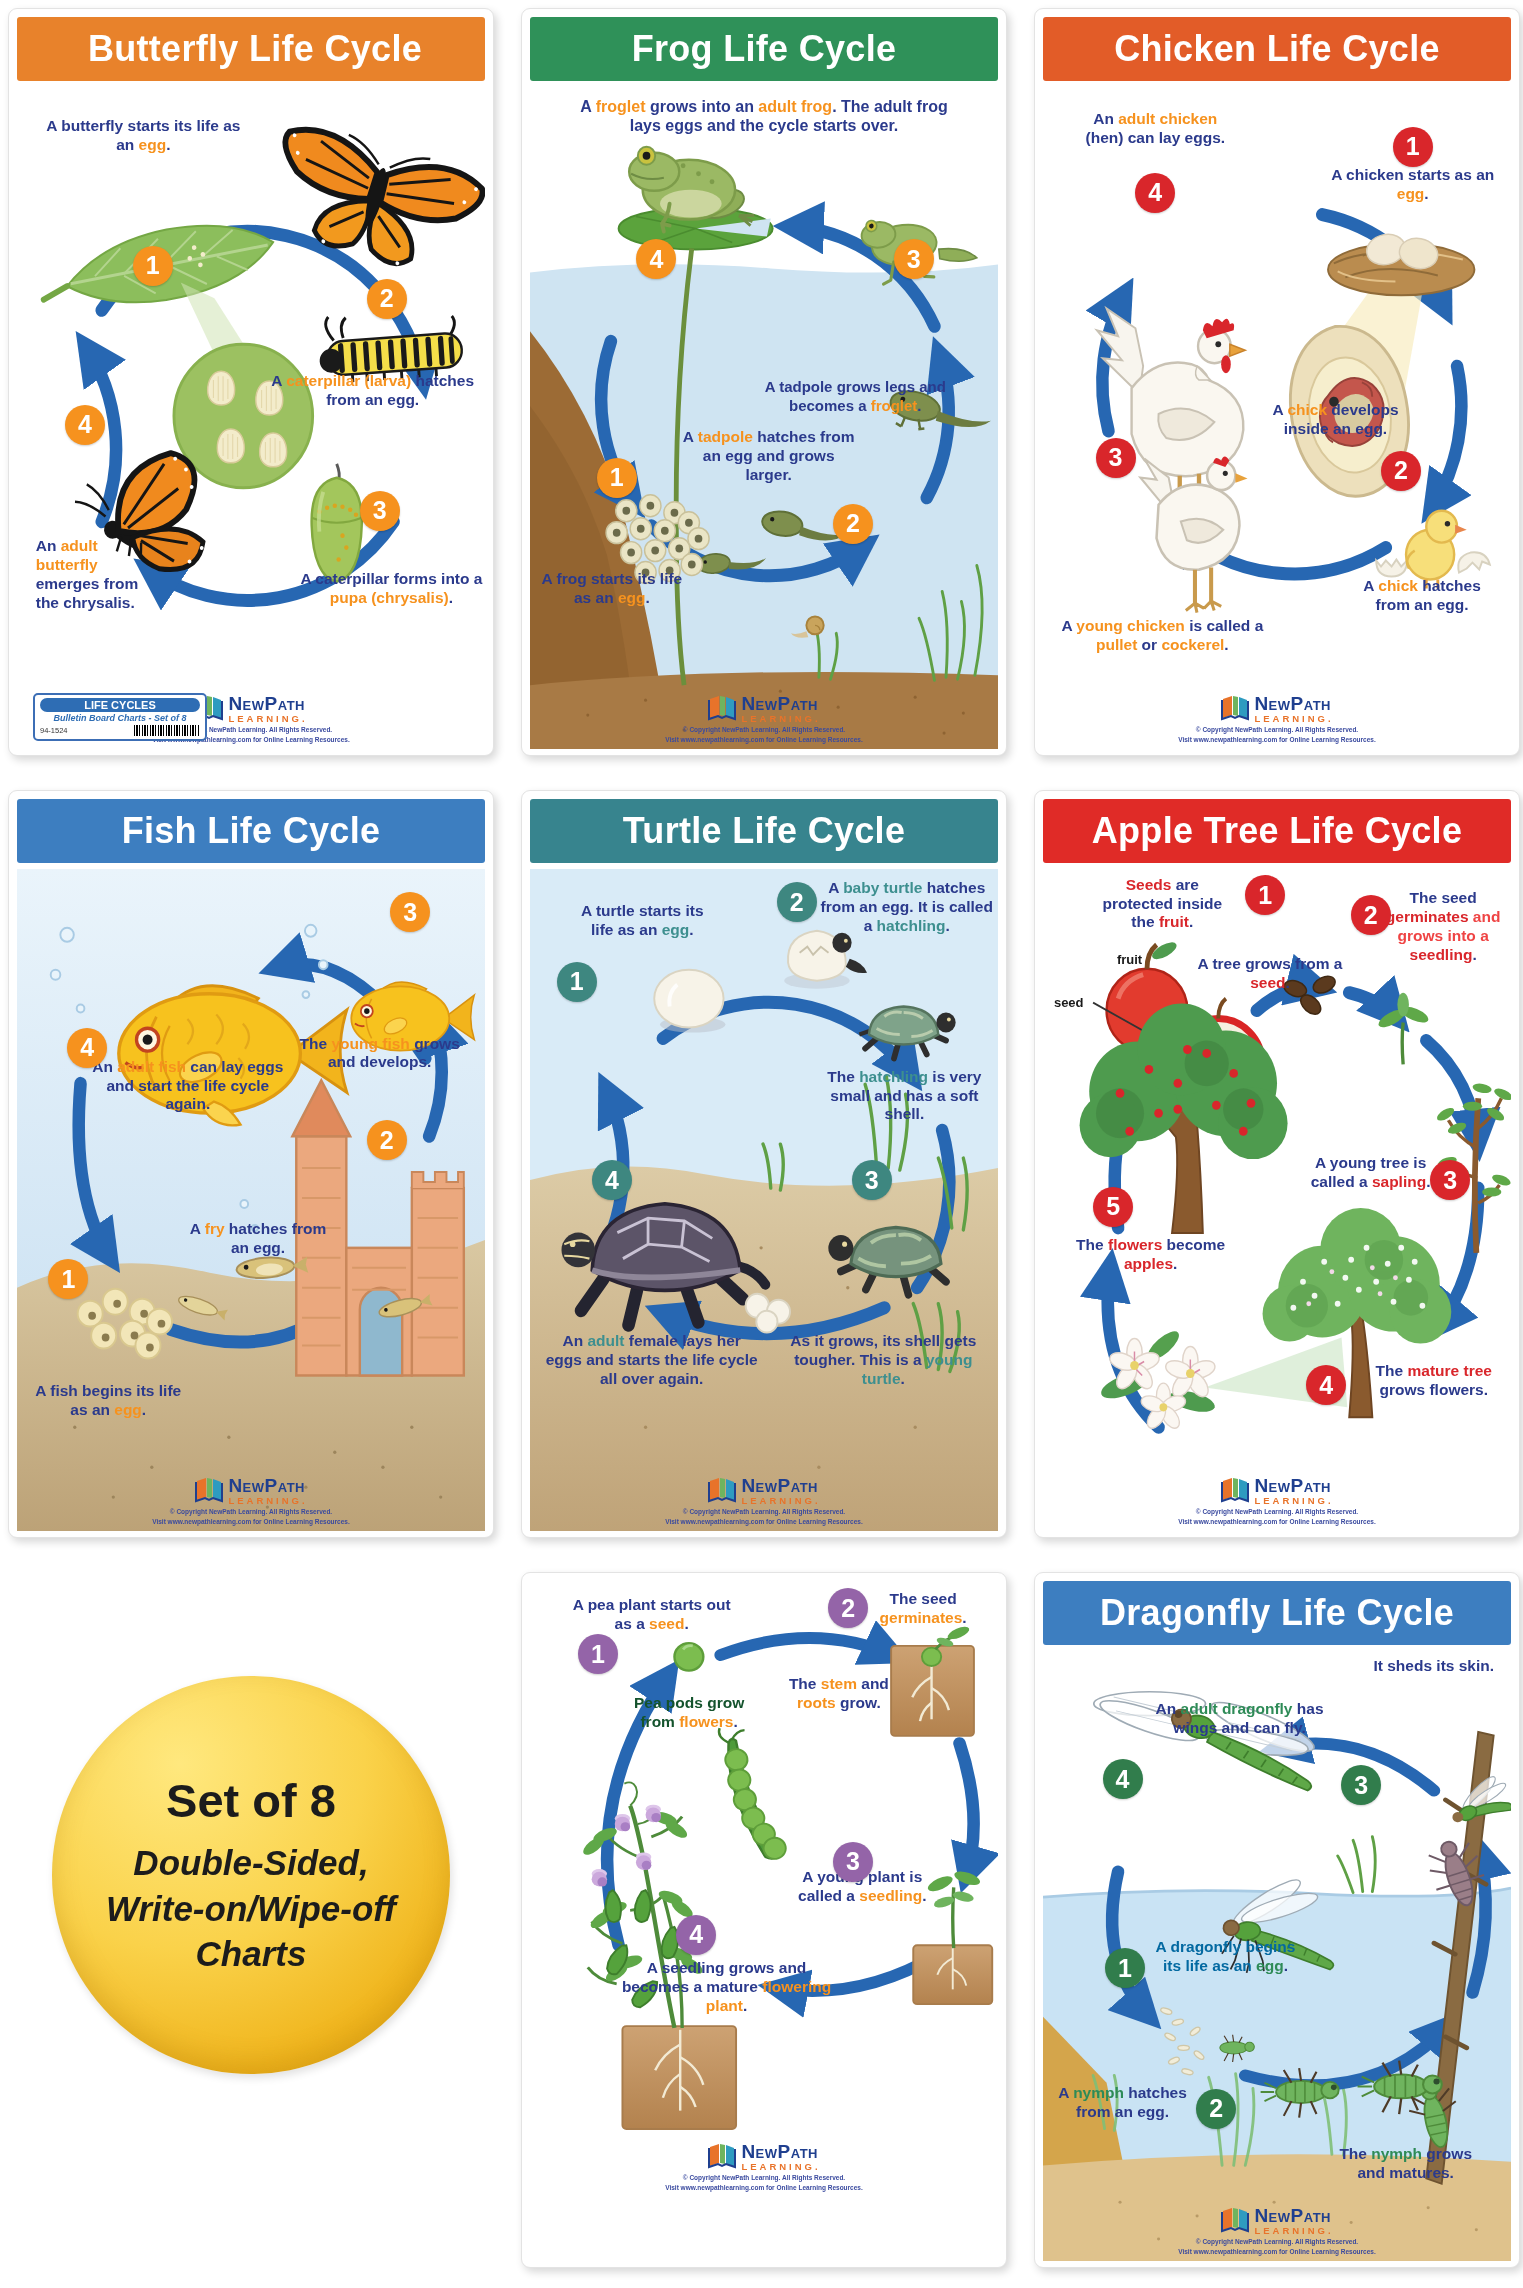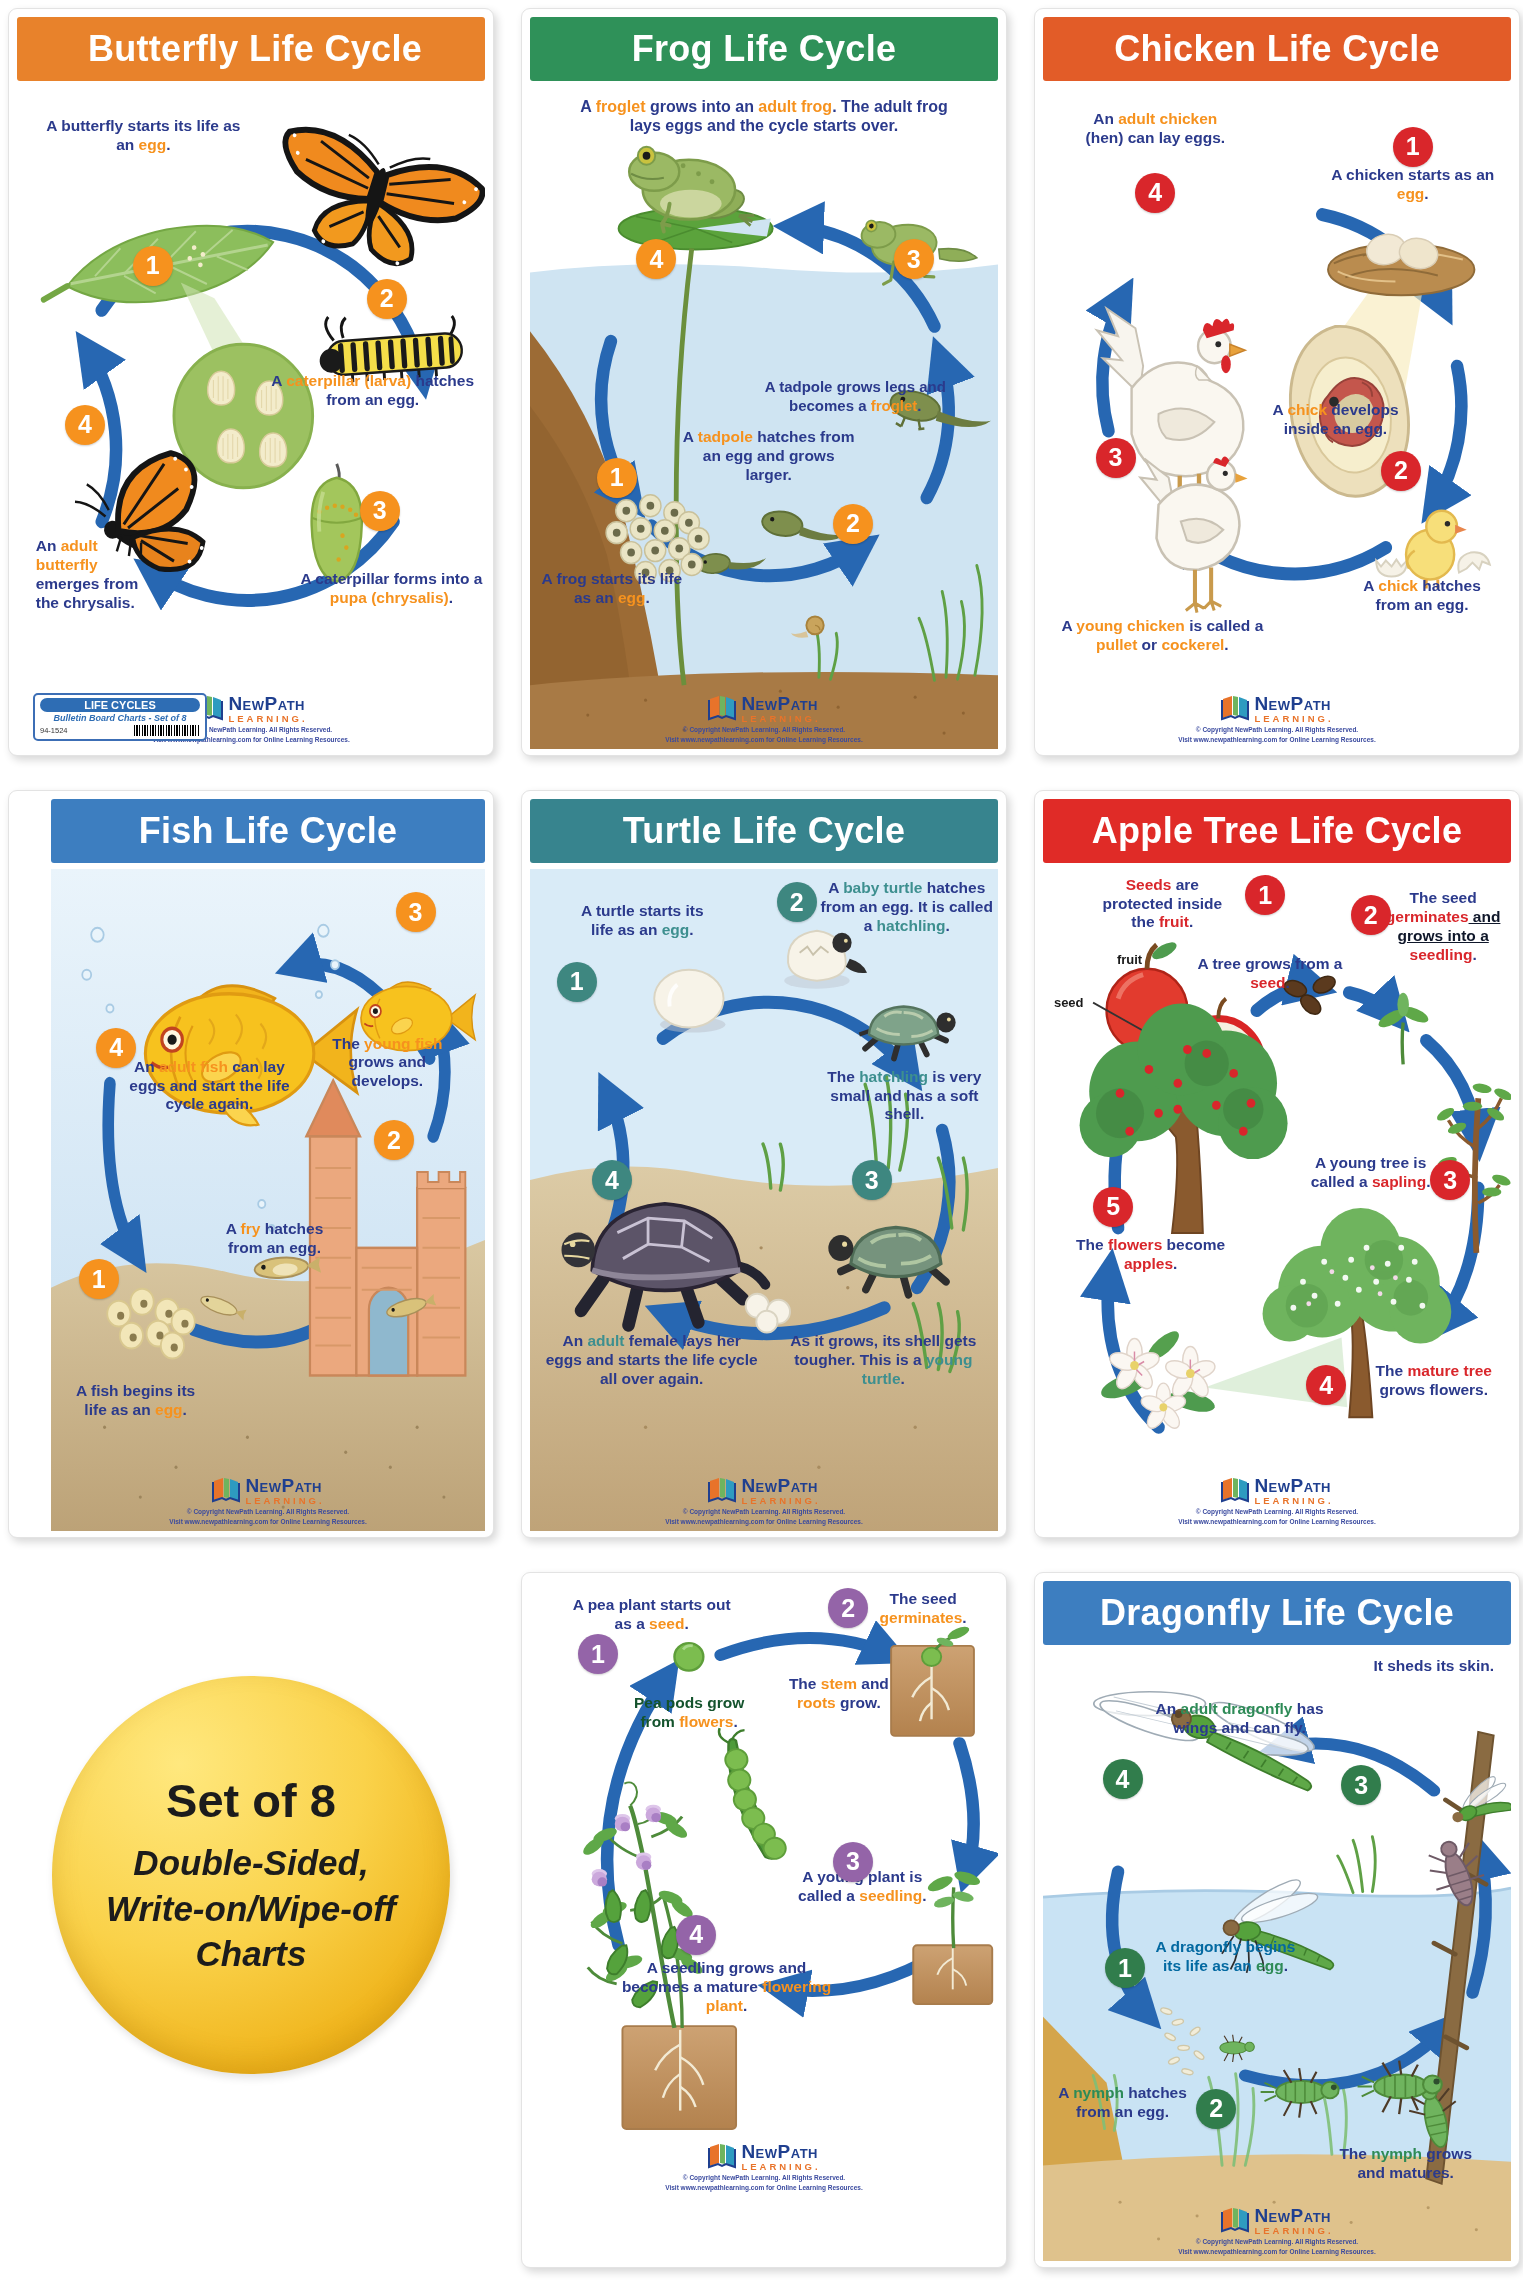--- a/index.html
+++ b/index.html
@@ -432,21 +432,21 @@
                 <div class="np-sub">LEARNING.</div>
               </div>
             </div>
             <div class="np-copy">© Copyright NewPath Learning. All Rights Reserved.</div>
             <div class="np-copy">Visit www.newpathlearning.com for Online Learning Resources.</div>
           </div>
         </div>
       </div>
     </div>
     <div class="cell" style="left: 8px; top: 790px;">
-      <div class="card" style="height: 748px; padding-left: 42px;">
+      <div class="card" style="height: 748px;">
         <div class="hdr" style="background: rgb(61, 126, 192);">Fish Life Cycle</div>
         <div class="pbody" style="height: 662px;">
           <svg viewBox="0 0 486 664" preserveAspectRatio="none">
             <defs>
               <marker id="fishAh" viewBox="0 0 10 10" refX="7" refY="5" markerWidth="4.1" markerHeight="4.1" orient="auto-start-reverse">
                 <path d="M0 0 L10 5 L0 10 z" fill="#2767B2"></path>
               </marker>
             </defs>
  <defs>
    <linearGradient id="fbg" x1="0" y1="0" x2="0" y2="1">
@@ -855,21 +855,21 @@
                   <ellipse cx="8" cy="11" rx="8" ry="14" transform="rotate(144 8 11)"></ellipse>
                   <ellipse cx="-8" cy="11" rx="8" ry="14" transform="rotate(216 -8 11)"></ellipse>
                   <ellipse cx="-12" cy="-4" rx="8" ry="14" transform="rotate(288 -12 -4)"></ellipse>
                 </g>
                 <circle r="4.5" fill="#E8D26A"></circle>
               </g>
  </g>
           </svg>
           <div class="cap" style="left: 10%; top: 1%; width: 31%; font-size: 15.5px;"><span style="color: rgb(217, 38, 43);">Seeds</span><span style="color: rgb(43, 58, 140);"> are protected inside the </span><span style="color: rgb(217, 38, 43);">fruit</span><span style="color: rgb(43, 58, 140);">.</span></div>
           <div class="cap" style="left: 33%; top: 13%; width: 31%; font-size: 15.5px;"><span style="color: rgb(43, 58, 140);">A tree grows from a </span><span style="color: rgb(217, 38, 43);">seed</span><span style="color: rgb(43, 58, 140);">.</span></div>
-          <div class="cap" style="left: 73%; top: 3%; width: 25%; font-size: 15.5px;"><span style="color: rgb(43, 58, 140);">The seed </span><span style="color: rgb(217, 38, 43);">germinates</span><span style="color: #0f172a; text-decoration: underline;"> and grows into a </span><span style="color: rgb(217, 38, 43);">seedling</span><span style="color: rgb(43, 58, 140);">.</span></div>
+          <div class="cap" style="left: 73%; top: 3%; width: 25%; font-size: 15.5px;"><span style="color: rgb(43, 58, 140);">The seed </span><span style="color: rgb(217, 38, 43);">germinates</span><span style="color: #ef4444;"> and grows into a </span><span style="color: rgb(217, 38, 43);">seedling</span><span style="color: rgb(43, 58, 140);">.</span></div>
           <div class="cap" style="left: 57%; top: 43%; width: 26%; font-size: 15.5px;"><span style="color: rgb(43, 58, 140);">A young tree is called a </span><span style="color: rgb(217, 38, 43);">sapling</span><span style="color: rgb(43, 58, 140);">.</span></div>
           <div class="cap" style="left: 5%; top: 55.5%; width: 36%; font-size: 15.5px;"><span style="color: rgb(43, 58, 140);">The </span><span style="color: rgb(217, 38, 43);">flowers</span><span style="color: rgb(43, 58, 140); text-align: center;"> become </span><span style="color: rgb(217, 38, 43);">apples</span><span style="color: rgb(43, 58, 140);">.</span></div>
           <div class="cap" style="left: 70%; top: 74.5%; width: 27%; font-size: 15.5px;"><span style="color: rgb(43, 58, 140);">The </span><span style="color: rgb(217, 38, 43);">mature tree</span><span style="color: rgb(43, 58, 140);"> grows flowers.</span></div>
           <div class="cap" style="left: 12%; top: 12.5%; width: 13%; font-size: 13px;"><span style="color: rgb(26, 26, 26);">fruit</span></div>
           <div class="cap" style="left: 0%; top: 19%; width: 11%; font-size: 13px;"><span style="color: rgb(26, 26, 26);">seed</span></div>
           <div class="step" style="left: 47.5%; top: 4%; background: rgb(217, 38, 43);">1</div>
           <div class="step" style="left: 70%; top: 7%; background: rgb(217, 38, 43);">2</div>
           <div class="step" style="left: 87%; top: 47%; background: rgb(217, 38, 43);">3</div>
           <div class="step" style="left: 15%; top: 51%; background: rgb(217, 38, 43);">5</div>
           <div class="step" style="left: 60.5%; top: 78%; background: rgb(217, 38, 43);">4</div>

